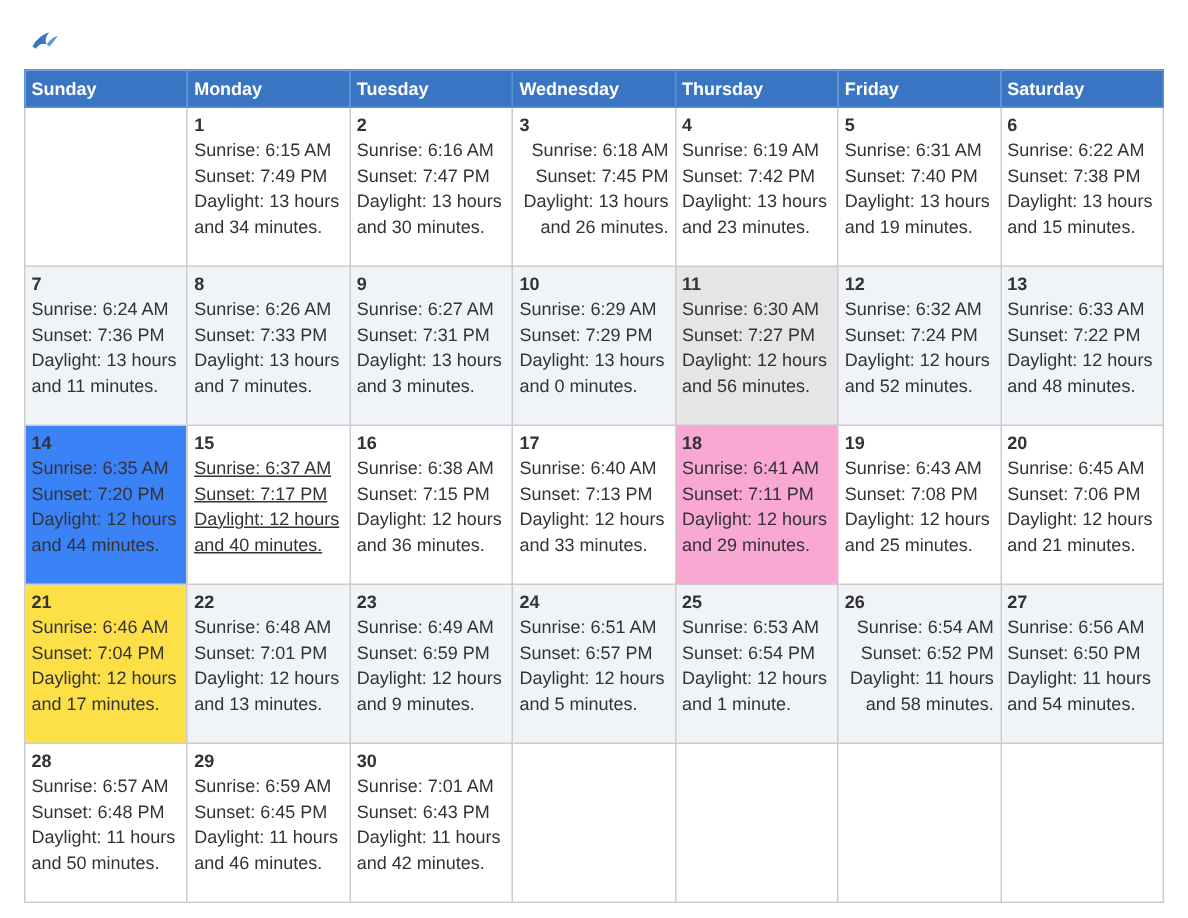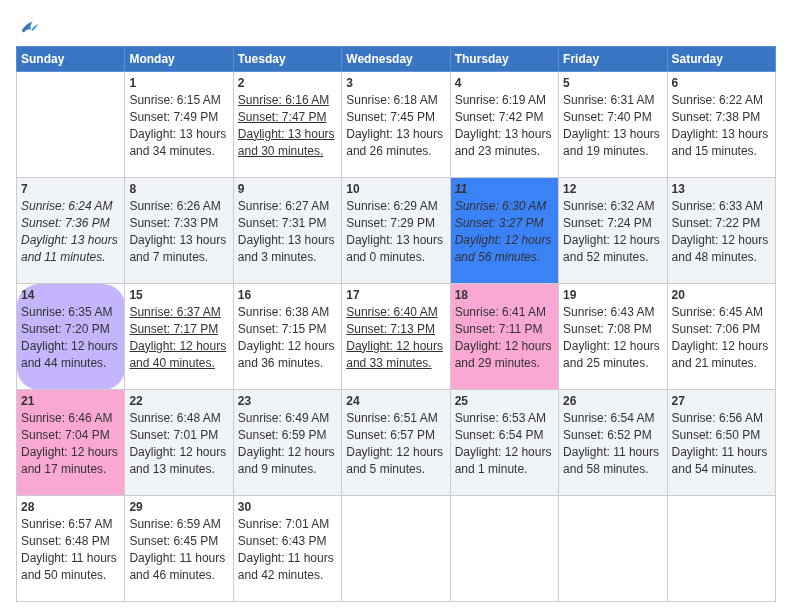--- a/index.html
+++ b/index.html
@@ -144,28 +144,28 @@
           <td class="empty-cell" style="background-color: rgb(255, 255, 255);"></td>
           <td style="background-color: rgb(255, 255, 255);">
             <span class="day-number">1</span>
             <div class="day-info" style="white-space: pre-line;">Sunrise: 6:15 AM
 Sunset: 7:49 PM
 Daylight: 13 hours
 and 34 minutes.</div>
           </td>
           <td style="background-color: rgb(255, 255, 255);">
             <span class="day-number">2</span>
-            <div class="day-info" style="white-space: pre-line; text-decoration: underline;">Sunrise: 6:16 AM
+            <div class="day-info" style="white-space: pre-line;">Sunrise: 6:16 AM
 Sunset: 7:47 PM
 Daylight: 13 hours
 and 30 minutes.</div>
           </td>
           <td style="background-color: rgb(255, 255, 255);">
             <span class="day-number">3</span>
-            <div class="day-info" style="white-space: pre-line;">Sunrise: 6:18 AM
+            <div class="day-info" style="white-space: pre-line; text-align: right;">Sunrise: 6:18 AM
 Sunset: 7:45 PM
 Daylight: 13 hours
 and 26 minutes.</div>
           </td>
           <td style="background-color: rgb(255, 255, 255);">
             <span class="day-number">4</span>
             <div class="day-info" style="white-space: pre-line;">Sunrise: 6:19 AM
 Sunset: 7:42 PM
 Daylight: 13 hours
 and 23 minutes.</div>
@@ -181,21 +181,21 @@
             <span class="day-number">6</span>
             <div class="day-info" style="white-space: pre-line;">Sunrise: 6:22 AM
 Sunset: 7:38 PM
 Daylight: 13 hours
 and 15 minutes.</div>
           </td>
         </tr>
         <tr>
           <td style="background-color: rgb(240, 244, 248);">
             <span class="day-number">7</span>
-            <div class="day-info" style="white-space: pre-line; font-style: italic;">Sunrise: 6:24 AM
+            <div class="day-info" style="white-space: pre-line;">Sunrise: 6:24 AM
 Sunset: 7:36 PM
 Daylight: 13 hours
 and 11 minutes.</div>
           </td>
           <td style="background-color: rgb(240, 244, 248);">
             <span class="day-number">8</span>
             <div class="day-info" style="white-space: pre-line;">Sunrise: 6:26 AM
 Sunset: 7:33 PM
 Daylight: 13 hours
 and 7 minutes.</div>
@@ -207,44 +207,44 @@
 Daylight: 13 hours
 and 3 minutes.</div>
           </td>
           <td style="background-color: rgb(240, 244, 248);">
             <span class="day-number">10</span>
             <div class="day-info" style="white-space: pre-line;">Sunrise: 6:29 AM
 Sunset: 7:29 PM
 Daylight: 13 hours
 and 0 minutes.</div>
           </td>
-          <td style="background-color: #3b82f6; font-style: italic;">
+          <td style="background-color: #e5e5e5;">
             <span class="day-number">11</span>
             <div class="day-info" style="white-space: pre-line;">Sunrise: 6:30 AM
-Sunset: 3:27 PM
+Sunset: 7:27 PM
 Daylight: 12 hours
 and 56 minutes.</div>
           </td>
           <td style="background-color: rgb(240, 244, 248);">
             <span class="day-number">12</span>
             <div class="day-info" style="white-space: pre-line;">Sunrise: 6:32 AM
 Sunset: 7:24 PM
 Daylight: 12 hours
 and 52 minutes.</div>
           </td>
           <td style="background-color: rgb(240, 244, 248);">
             <span class="day-number">13</span>
             <div class="day-info" style="white-space: pre-line;">Sunrise: 6:33 AM
 Sunset: 7:22 PM
 Daylight: 12 hours
 and 48 minutes.</div>
           </td>
         </tr>
         <tr>
-          <td style="background-color: #c4b5fd; border-radius: 22px;">
+          <td style="background-color: #3b82f6;">
             <span class="day-number">14</span>
             <div class="day-info" style="white-space: pre-line;">Sunrise: 6:35 AM
 Sunset: 7:20 PM
 Daylight: 12 hours
 and 44 minutes.</div>
           </td>
           <td style="background-color: rgb(255, 255, 255);">
             <span class="day-number">15</span>
             <div class="day-info" style="white-space: pre-line; text-decoration: underline;">Sunrise: 6:37 AM
 Sunset: 7:17 PM
@@ -253,21 +253,21 @@
           </td>
           <td style="background-color: rgb(255, 255, 255);">
             <span class="day-number">16</span>
             <div class="day-info" style="white-space: pre-line;">Sunrise: 6:38 AM
 Sunset: 7:15 PM
 Daylight: 12 hours
 and 36 minutes.</div>
           </td>
           <td style="background-color: rgb(255, 255, 255);">
             <span class="day-number">17</span>
-            <div class="day-info" style="white-space: pre-line; text-decoration: underline;">Sunrise: 6:40 AM
+            <div class="day-info" style="white-space: pre-line;">Sunrise: 6:40 AM
 Sunset: 7:13 PM
 Daylight: 12 hours
 and 33 minutes.</div>
           </td>
           <td style="background-color: #f9a8d4;">
             <span class="day-number">18</span>
             <div class="day-info" style="white-space: pre-line;">Sunrise: 6:41 AM
 Sunset: 7:11 PM
 Daylight: 12 hours
 and 29 minutes.</div>
@@ -281,21 +281,21 @@
           </td>
           <td style="background-color: rgb(255, 255, 255);">
             <span class="day-number">20</span>
             <div class="day-info" style="white-space: pre-line;">Sunrise: 6:45 AM
 Sunset: 7:06 PM
 Daylight: 12 hours
 and 21 minutes.</div>
           </td>
         </tr>
         <tr>
-          <td style="background-color: #f9a8d4;">
+          <td style="background-color: #fde047;">
             <span class="day-number">21</span>
             <div class="day-info" style="white-space: pre-line;">Sunrise: 6:46 AM
 Sunset: 7:04 PM
 Daylight: 12 hours
 and 17 minutes.</div>
           </td>
           <td style="background-color: rgb(240, 244, 248);">
             <span class="day-number">22</span>
             <div class="day-info" style="white-space: pre-line;">Sunrise: 6:48 AM
 Sunset: 7:01 PM
@@ -318,21 +318,21 @@
           </td>
           <td style="background-color: rgb(240, 244, 248);">
             <span class="day-number">25</span>
             <div class="day-info" style="white-space: pre-line;">Sunrise: 6:53 AM
 Sunset: 6:54 PM
 Daylight: 12 hours
 and 1 minute.</div>
           </td>
           <td style="background-color: rgb(240, 244, 248);">
             <span class="day-number">26</span>
-            <div class="day-info" style="white-space: pre-line;">Sunrise: 6:54 AM
+            <div class="day-info" style="white-space: pre-line; text-align: right;">Sunrise: 6:54 AM
 Sunset: 6:52 PM
 Daylight: 11 hours
 and 58 minutes.</div>
           </td>
           <td style="background-color: rgb(240, 244, 248);">
             <span class="day-number">27</span>
             <div class="day-info" style="white-space: pre-line;">Sunrise: 6:56 AM
 Sunset: 6:50 PM
 Daylight: 11 hours
 and 54 minutes.</div>

